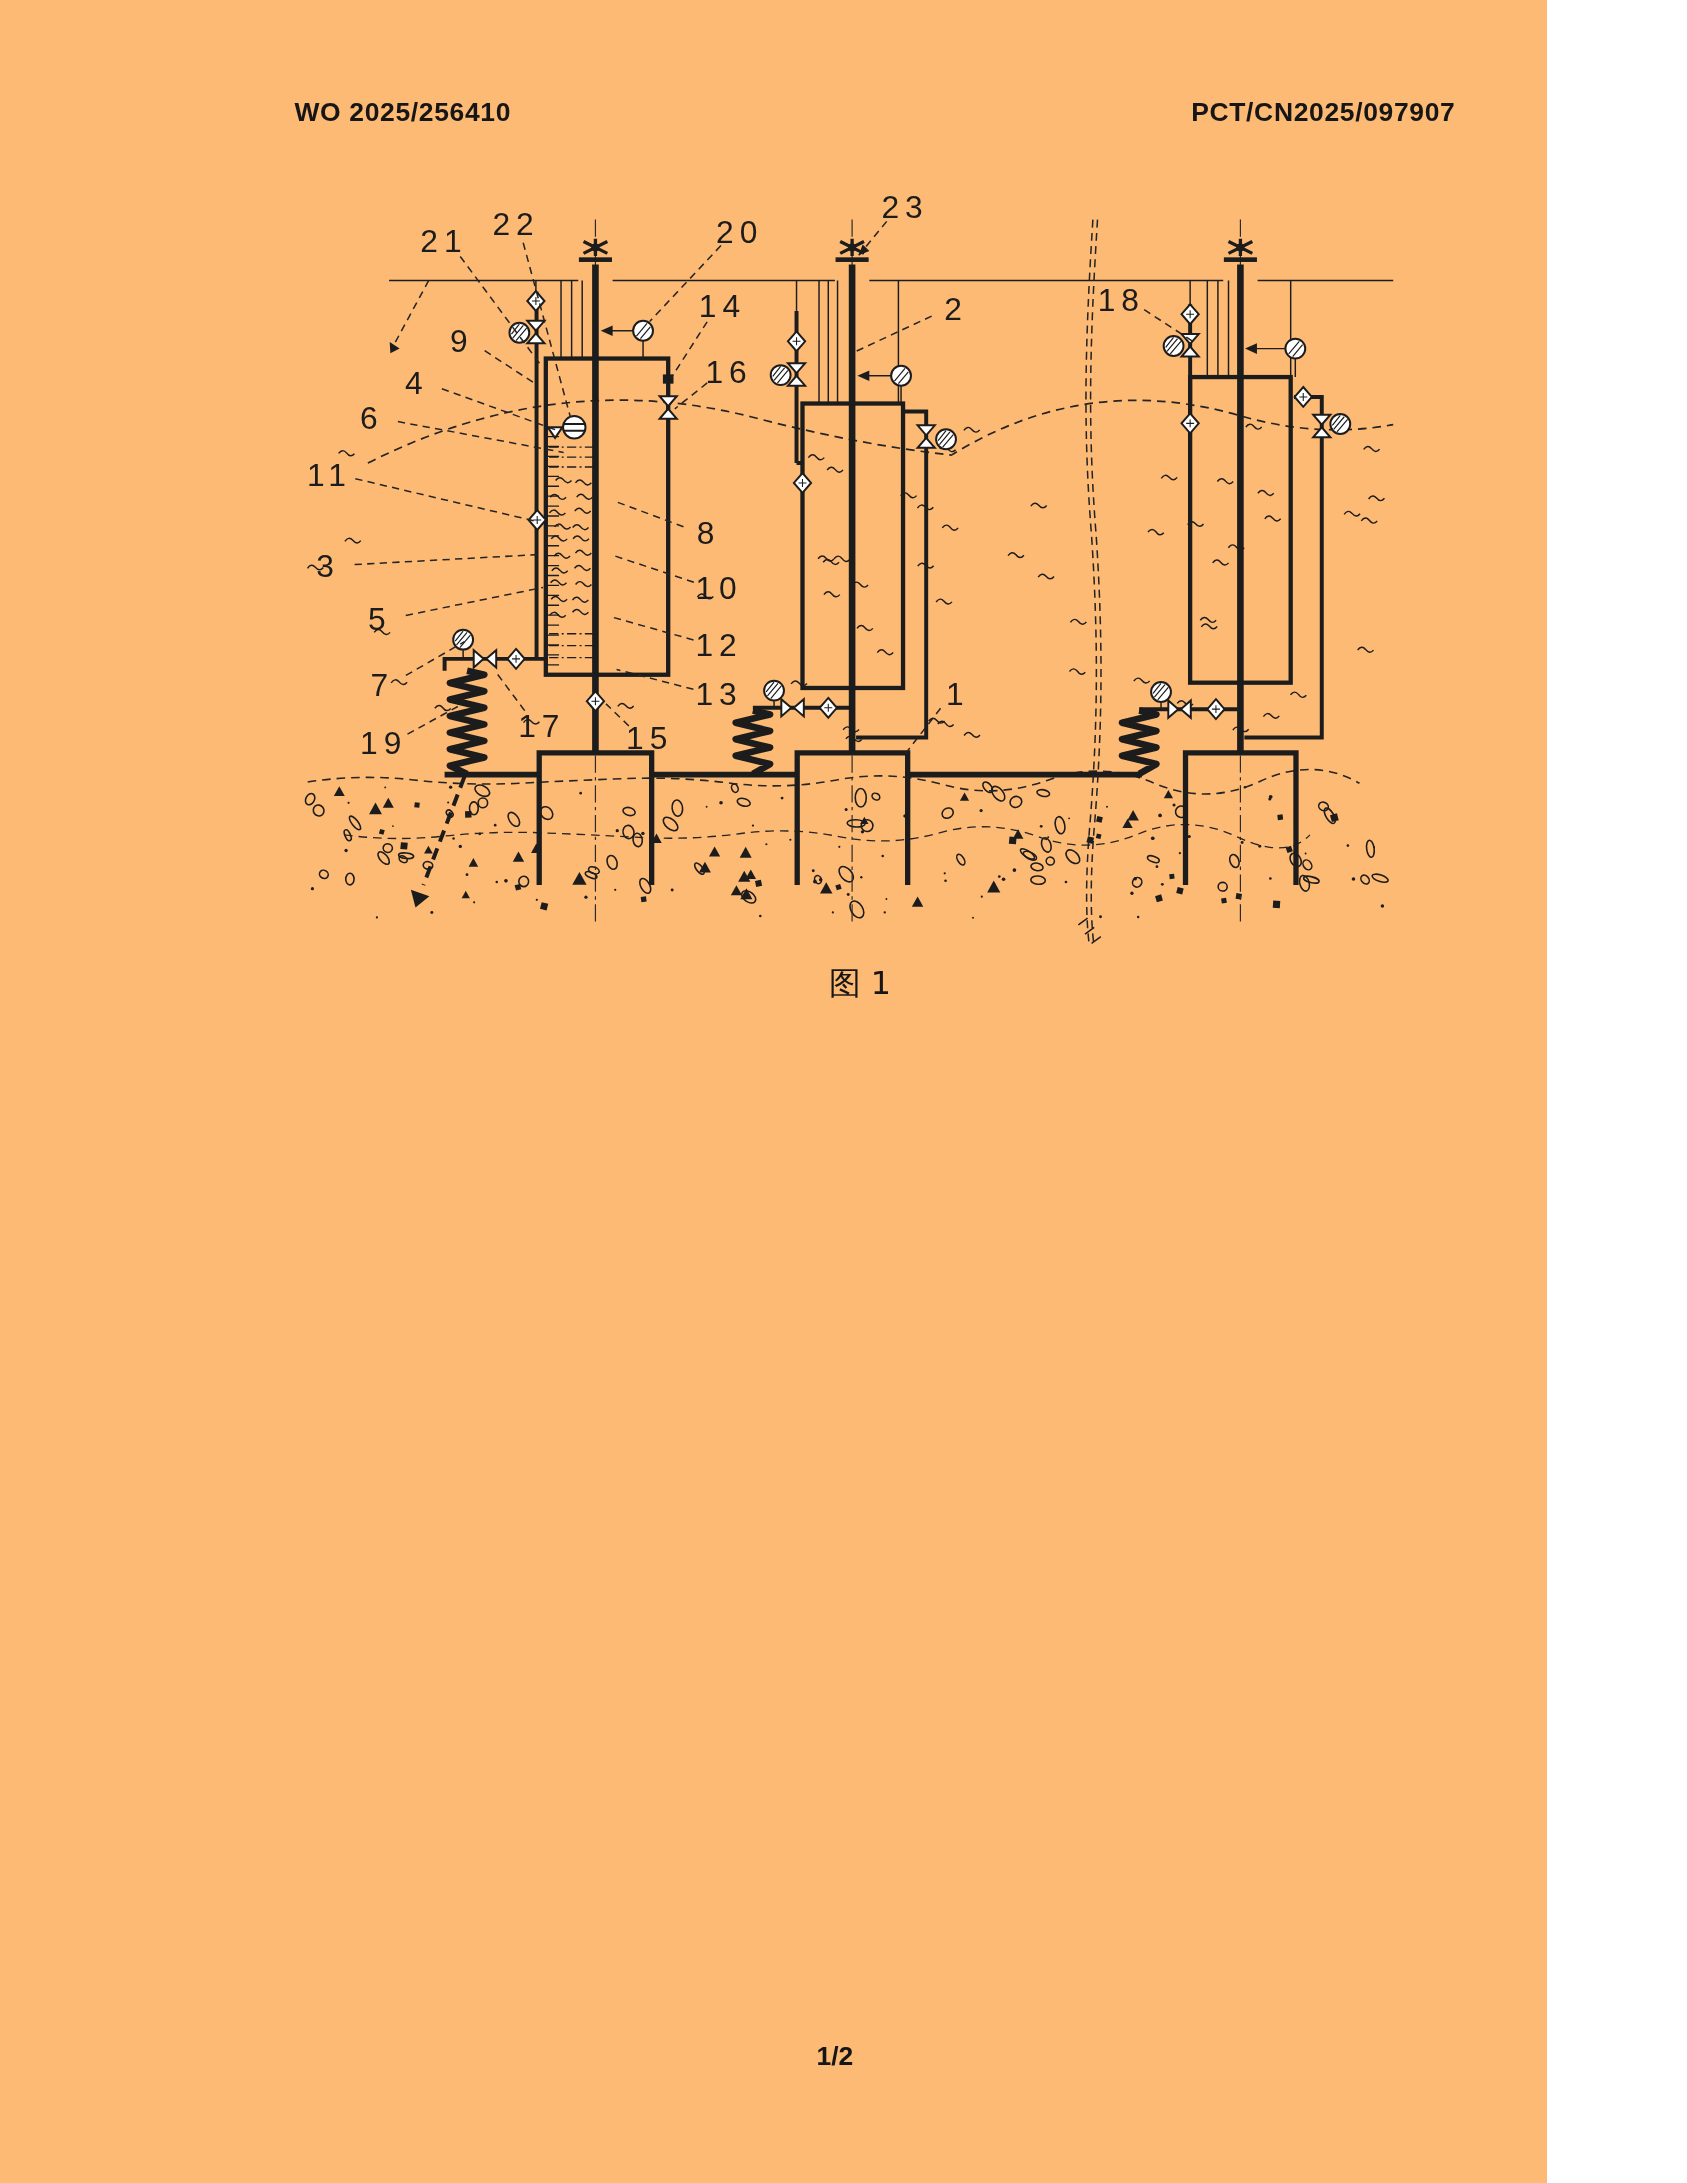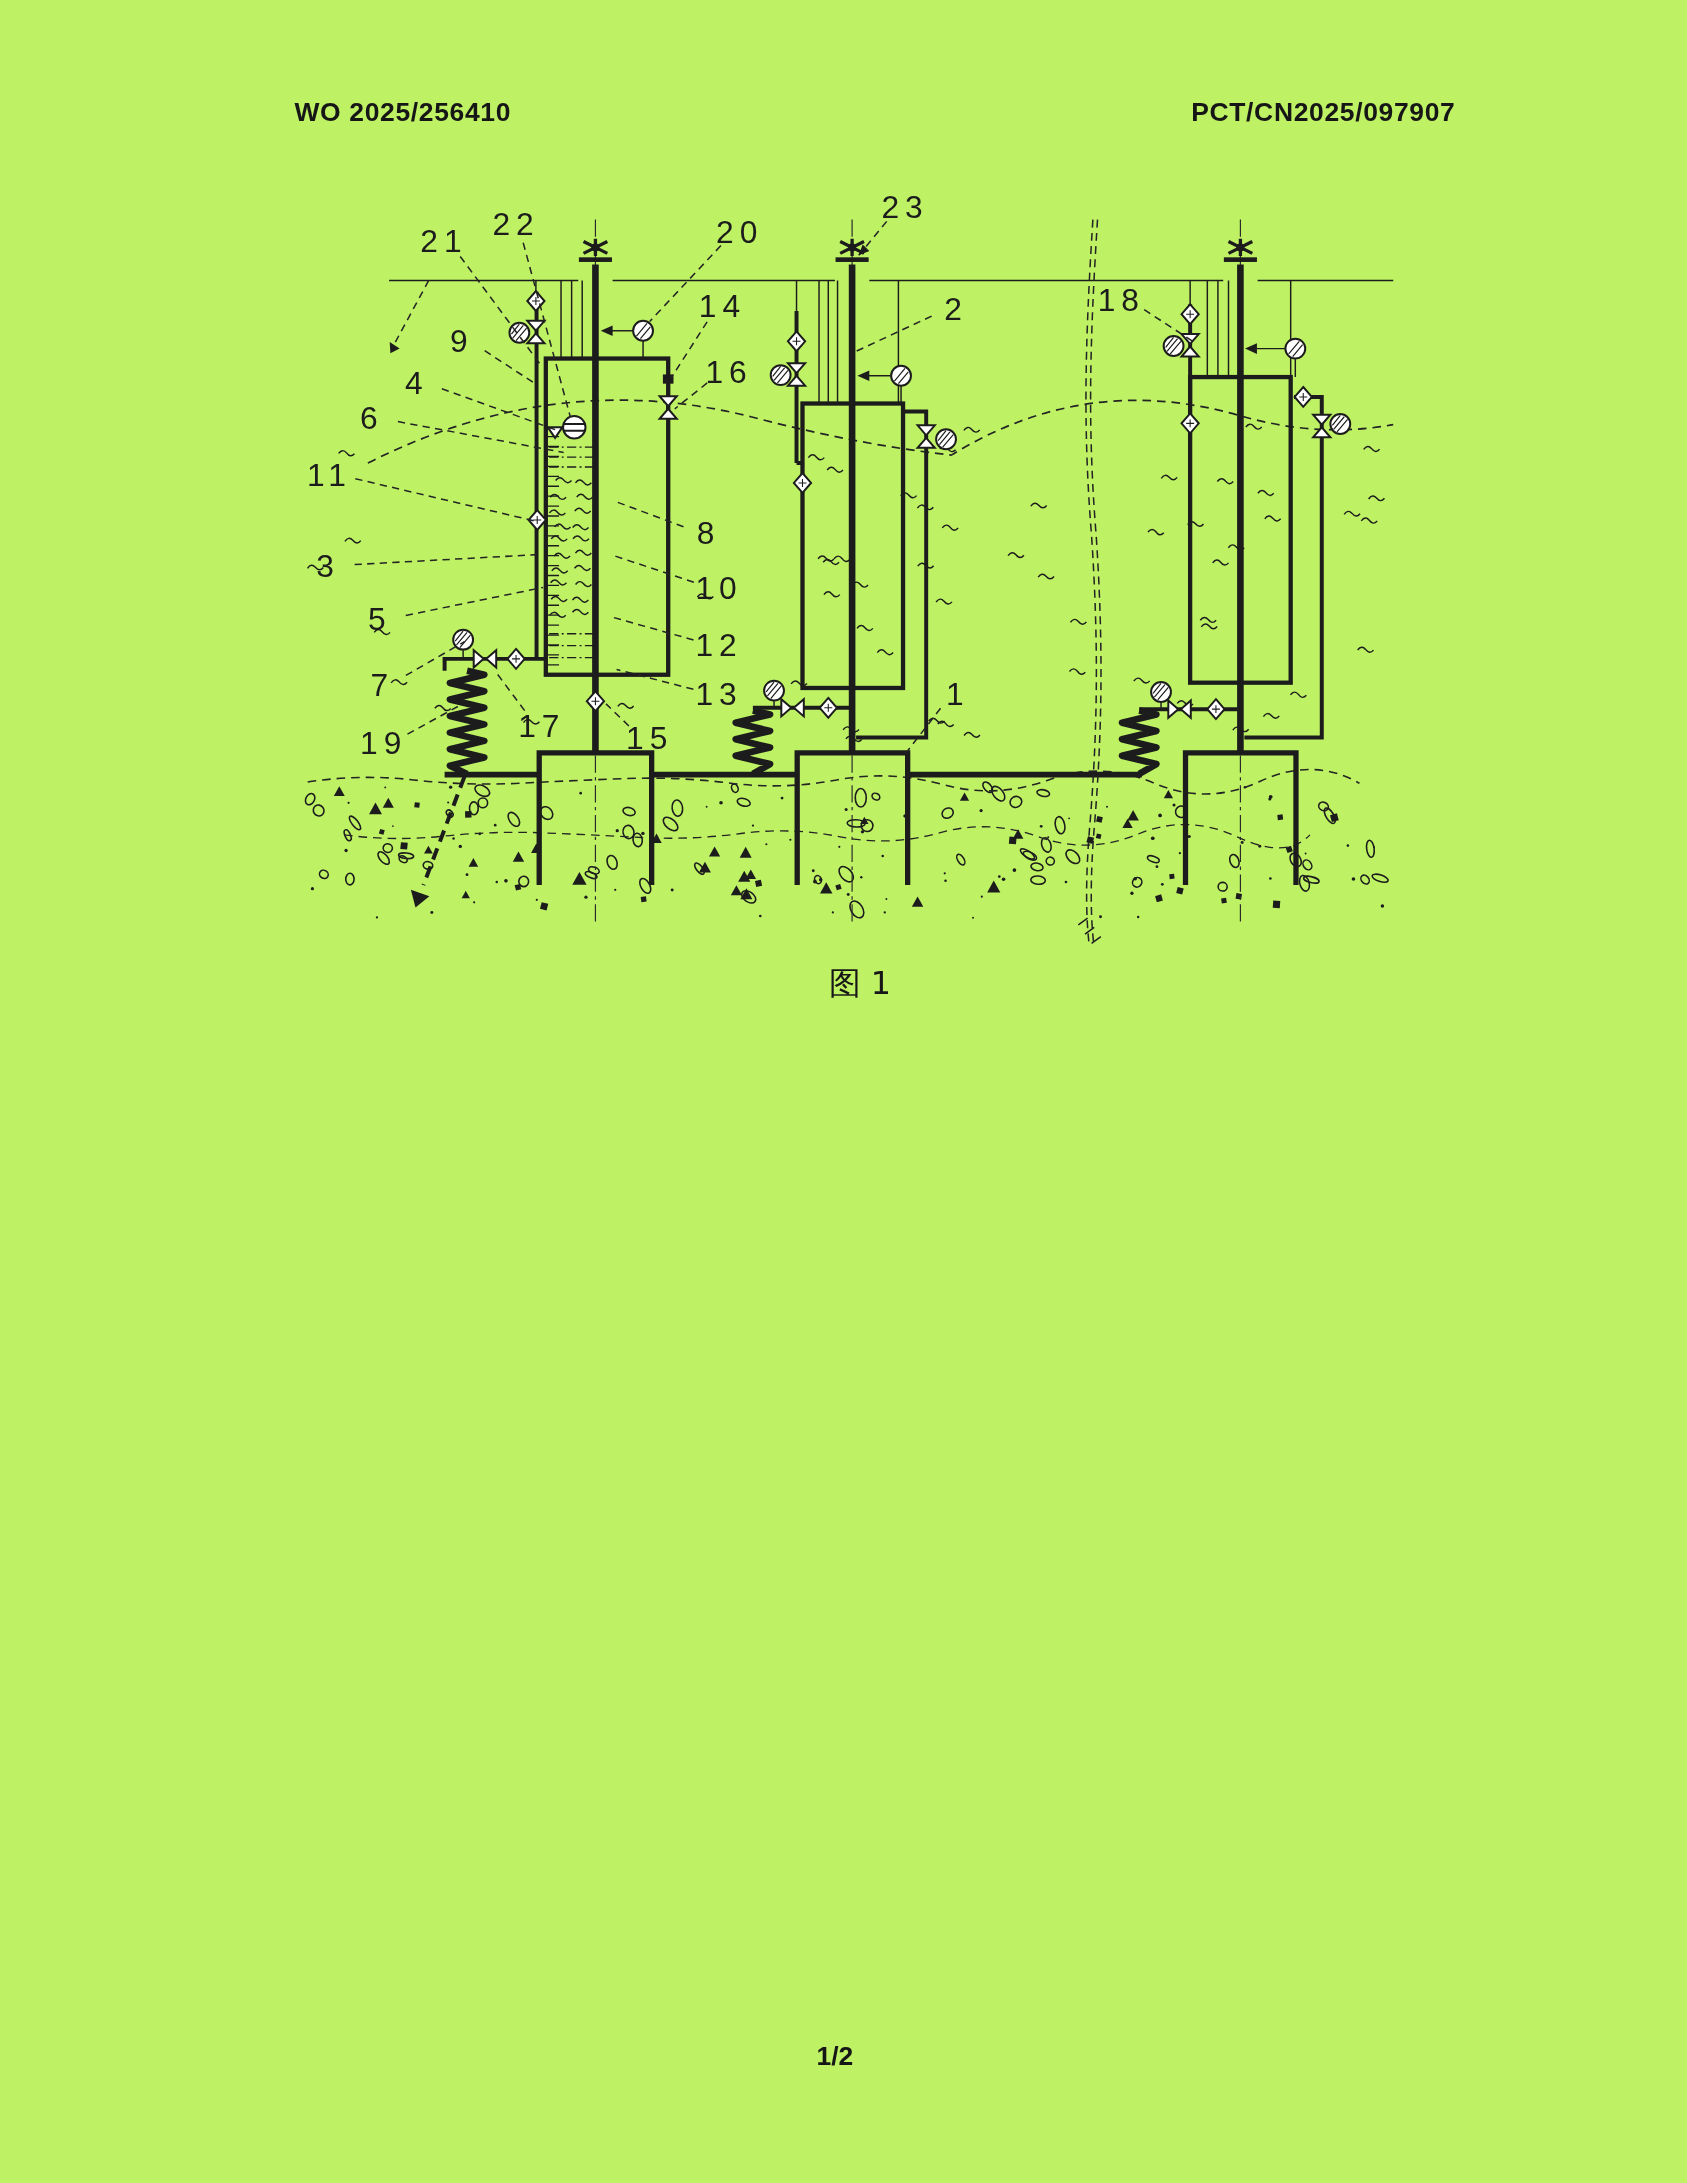--- a/index.html
+++ b/index.html
@@ -1,16 +1,16 @@
 <!DOCTYPE html>
 <html style="font-size:10.6px"><head>
 <meta charset="utf-8">
 <style>
   html,body{margin:0;padding:0;background:#ffffff;}
-  #page{position:relative;width:1687px;height:2183px;background:#bef264;overflow:hidden;}
+  #page{position:relative;width:1547px;height:2183px;background:#fdba74;overflow:hidden;}
   svg{position:absolute;left:0;top:0;}
   .t{font-family:"Liberation Sans",sans-serif;}
   .ser{font-family:"DejaVu Sans","Liberation Sans",sans-serif;}
   .hdr{font-size:40px;font-weight:bold;letter-spacing:1px;fill:#161616;}
   .cap{font-size:48px;fill:#161616;}
   .pg{font-size:40px;font-weight:bold;fill:#161616;}
   .callout{font-size:48px;letter-spacing:9px;fill:#1c1c1c;}
   .ink{stroke:#1c1c1c;fill:none;}
   .thin{stroke-width:2.2px;}
   .pipe{stroke-width:6px;}

